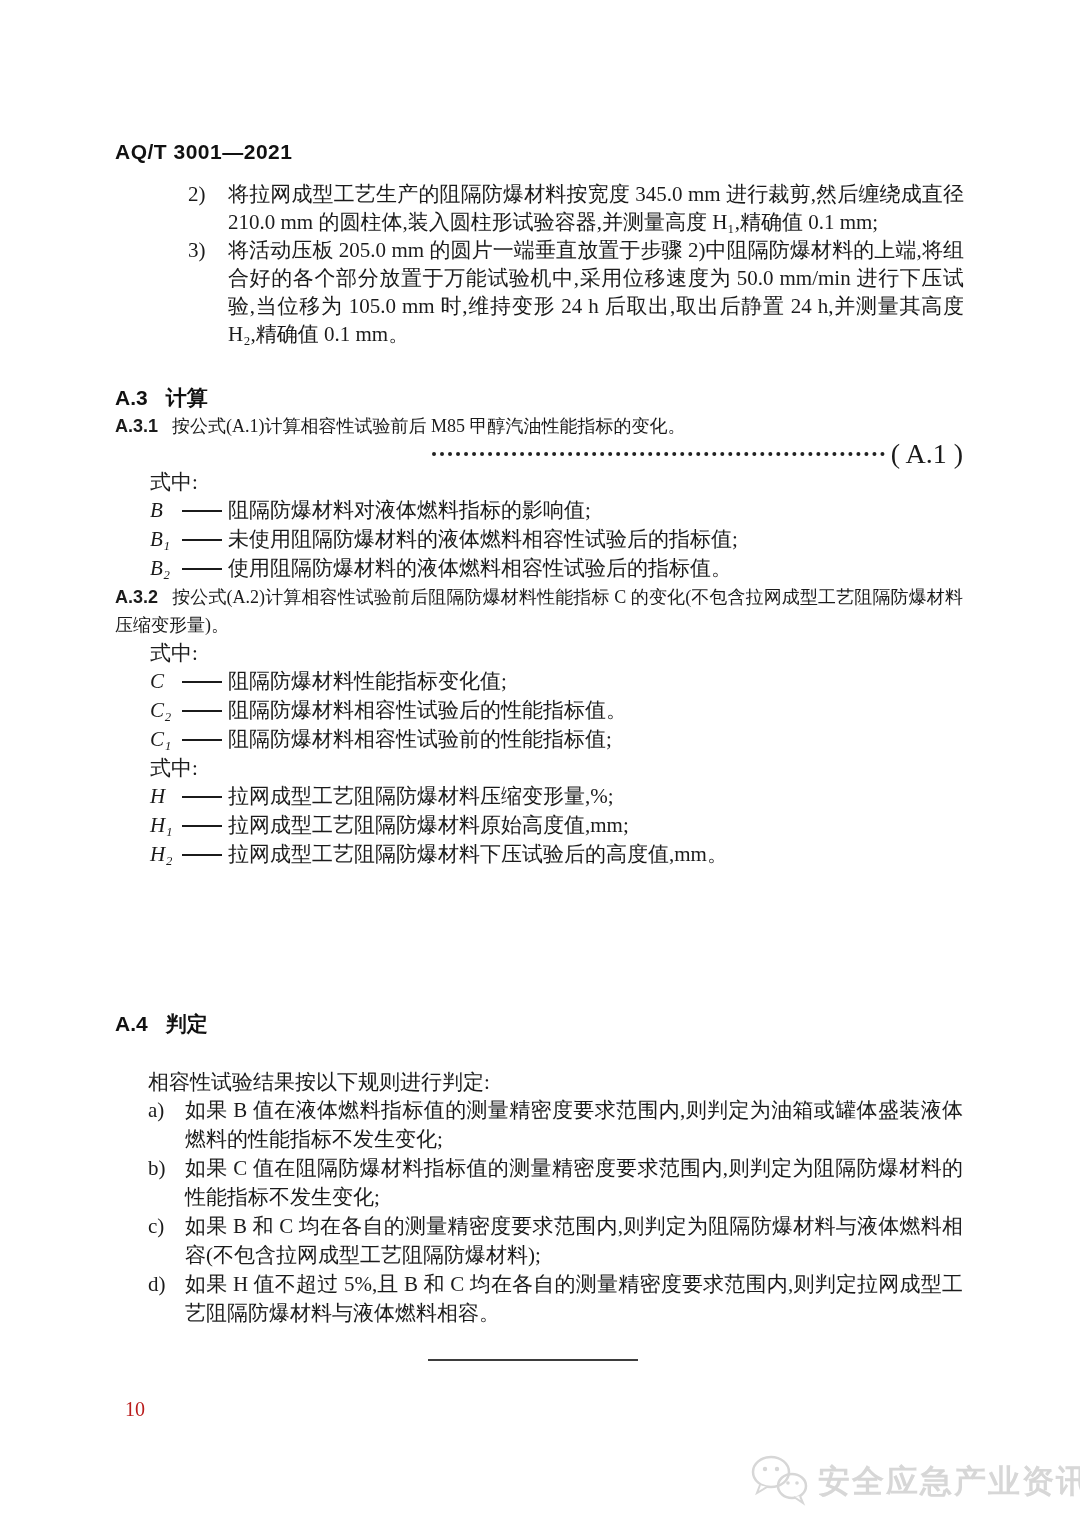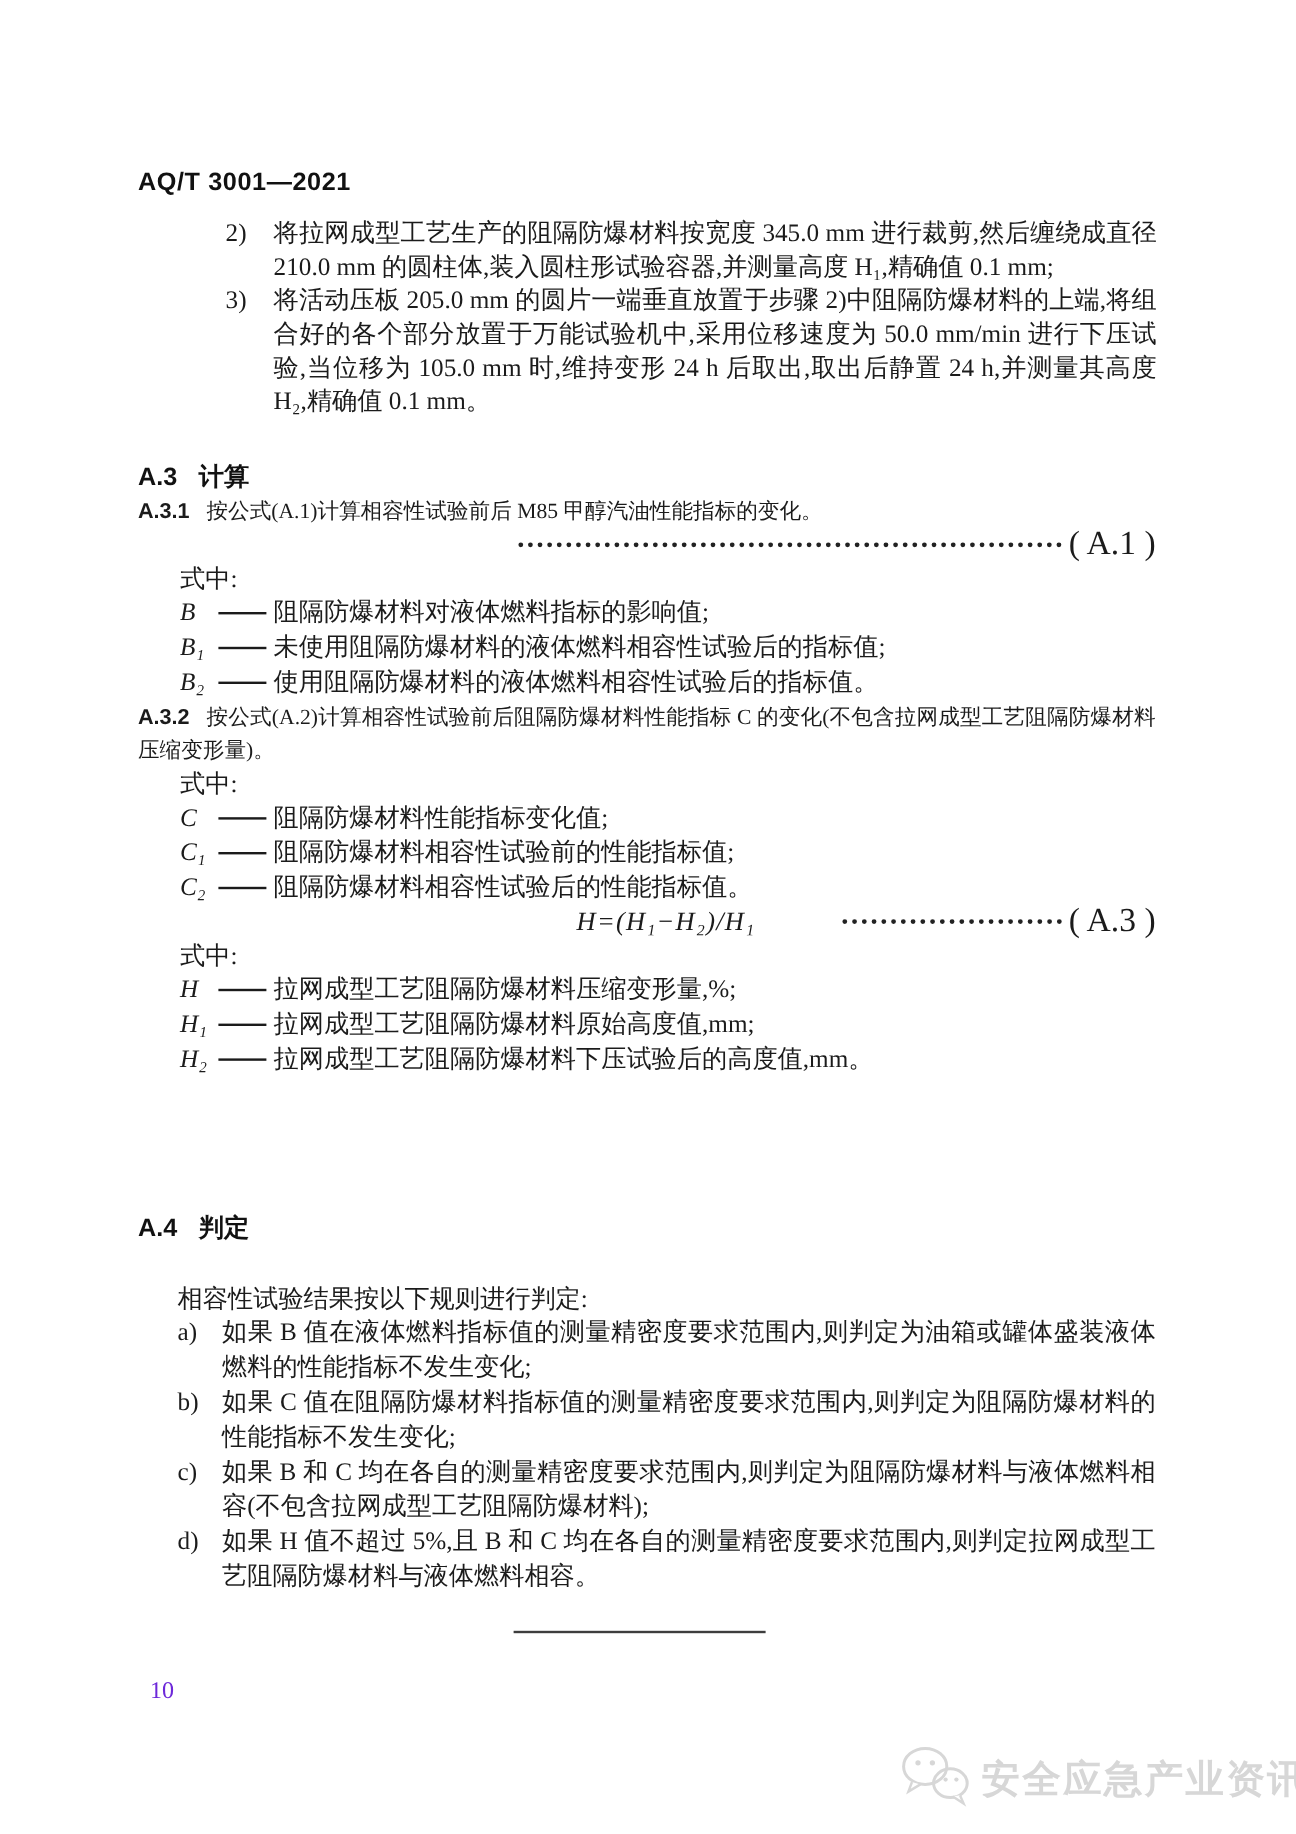--- a/index.html
+++ b/index.html
@@ -59,21 +59,21 @@
   .judg-intro{margin-left:33px;font-size:21px;line-height:28px;}
   .judgments{margin-left:33px;}
   .judg{display:flex;font-size:21px;line-height:29px;}
   .judg-marker{flex:none;width:37px;}
   .judg-text{flex:1;text-align:justify;}
 
   
   .divider{position:absolute;left:428px;top:1359px;width:210px;border-top:2px solid #3d3d3d;}
 
   
-  .page-number{position:absolute;left:125px;top:1398px;font-size:20px;color:#6d28d9;}
+  .page-number{position:absolute;left:125px;top:1398px;font-size:20px;color:#b91c1c;}
   .watermark{
     position:absolute;left:748px;top:1452px;display:flex;align-items:center;gap:8px;
   }
   .watermark-text{
     font-family:"Liberation Sans","DejaVu Sans",sans-serif;
     font-weight:bold;font-size:32px;letter-spacing:2px;
     color:#d7d7d7;text-shadow:1px 1px 0 #ffffff;
     white-space:nowrap;
   }
   .wm-icon{flex:none;}
@@ -144,40 +144,34 @@
           <div class="where-label">式中:</div>
           <div class="defs">
 
               <div class="def">
                 <span class="def-sym">C</span>
                 <span class="def-dash"></span>
                 <span class="def-desc">阻隔防爆材料性能指标变化值;</span>
               </div>
 
               <div class="def">
+                <span class="def-sym">C₂</span>
+                <span class="def-dash"></span>
+                <span class="def-desc">阻隔防爆材料相容性试验后的性能指标值。</span>
+              </div>
+
+              <div class="def">
                 <span class="def-sym">C₁</span>
                 <span class="def-dash"></span>
                 <span class="def-desc">阻隔防爆材料相容性试验前的性能指标值;</span>
               </div>
-
-              <div class="def">
-                <span class="def-sym">C₂</span>
-                <span class="def-dash"></span>
-                <span class="def-desc">阻隔防爆材料相容性试验后的性能指标值。</span>
-              </div>
             </div>
         </div>
 
         <div class="clause">
-          <div class="formula-row">
-            <span class="f-spacer"></span>
-            <span class="f-expr">H=(H₁−H₂)/H₁</span>
-            <span class="f-leader"></span>
-            <span class="f-label">( A.3 )</span>
-          </div>
           <div class="where-label">式中:</div>
           <div class="defs">
 
               <div class="def">
                 <span class="def-sym">H</span>
                 <span class="def-dash"></span>
                 <span class="def-desc">拉网成型工艺阻隔防爆材料压缩变形量,%;</span>
               </div>
 
               <div class="def">

